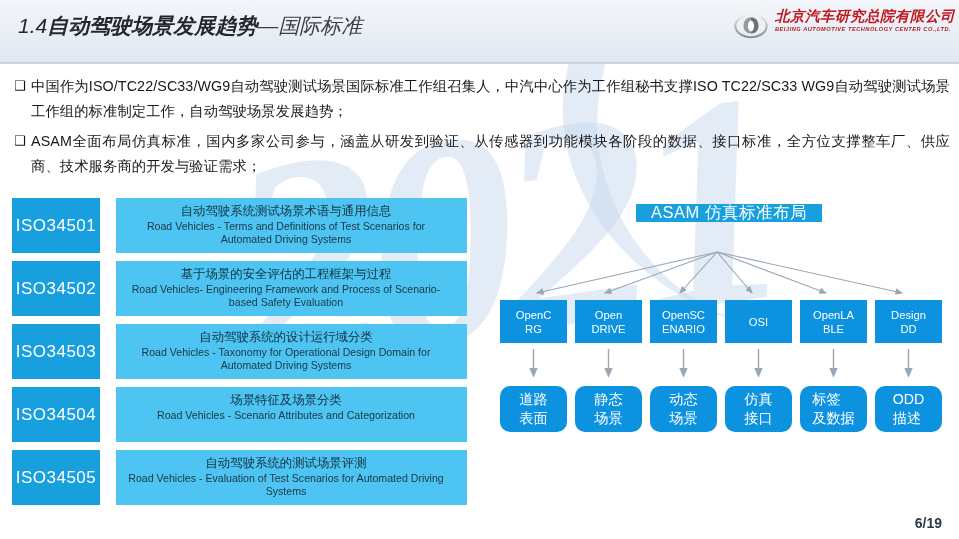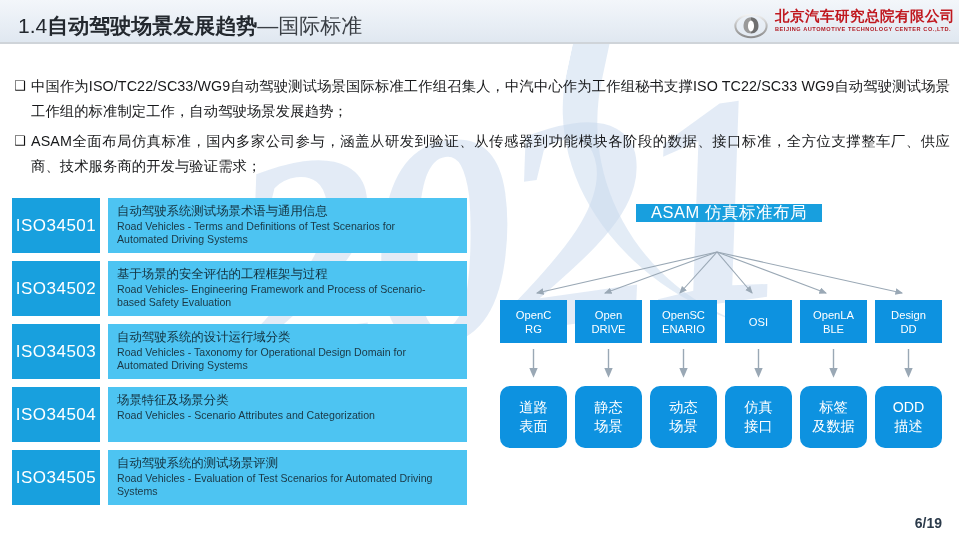--- a/index.html
+++ b/index.html
@@ -29,23 +29,24 @@
     position:absolute;left:380px;top:0px;
     width:330px;height:300px;
     border-left:36px solid #c9daee;
     border-top:0;border-bottom:0;border-right:0;
     border-radius:0 0 0 70%;
     opacity:.5;
     transform:rotate(12deg);
   }
   
   #header{
-    position:absolute;left:0;top:0;width:959px;height:44px;
+    position:absolute;left:0;top:0;width:959px;height:64px;
     background:linear-gradient(180deg,#f3f6fa 0%,#e8eef5 55%,#dfe7f0 100%);
     z-index:2;
+    font-style:italic;
   }
   #header:after{
     content:"";position:absolute;left:0;bottom:0;width:959px;height:2px;
     background:#cfd4d9;
   }
   #page-title{
     position:absolute;left:18px;top:12px;
     font-size:21px;color:#23282e;white-space:nowrap;
   }
   #page-title .t-num{font-weight:400;}
@@ -70,43 +71,43 @@
   }
   
   #iso-table{position:absolute;left:12px;top:198px;width:455px;z-index:3;}
   .iso-row{display:flex;margin-bottom:8px;height:55px;}
   .iso-code{
     width:88px;flex:none;background:#18a0de;color:#ffffff;
     display:flex;flex-direction:row;align-items:center;justify-content:center;
     font-size:17px;line-height:21px;letter-spacing:.5px;
   }
   .iso-desc{
-    flex:1;margin-left:8px;background:#4dc4f2;
-    padding:5px 20px 4px 9px;box-sizing:border-box;
+    flex:1;margin-left:16px;background:#4dc4f2;
+    padding:5px 20px 4px 9px;box-sizing:border-box;text-align:center;
   }
   .iso-cn{font-size:12.4px;color:#13303d;line-height:16px;font-weight:400;}
   .iso-en{font-size:10.6px;color:#1b3744;line-height:13.2px;margin-top:1px;}
   
   #asam{position:absolute;left:490px;top:196px;width:460px;height:300px;z-index:3;}
   #asam-title{
     position:absolute;left:146px;top:8px;width:186px;height:18px;
     background:#189fde;color:#fff;font-size:16.5px;
     display:flex;align-items:center;justify-content:center;letter-spacing:.5px;
   }
   #fan{position:absolute;left:0;top:40px;width:460px;height:70px;}
   .mid-box{
     position:absolute;top:104px;width:67px;height:43px;background:#0d92e0;
     color:#fff;display:flex;align-items:center;justify-content:center;
     text-align:center;font-size:11.2px;line-height:14px;box-sizing:border-box;
   }
   #downs{position:absolute;left:0;top:147px;width:460px;height:43px;}
   .bot-box{
-    position:absolute;top:190px;width:67px;height:62px;background:#0d92e0;
+    position:absolute;top:190px;width:67px;height:46px;background:#0d92e0;
     border-radius:10px;color:#fff;display:flex;align-items:center;justify-content:center;
-    text-align:center;font-size:14.2px;line-height:19px;box-sizing:border-box;
+    font-size:14.2px;line-height:19px;box-sizing:border-box;
   }
   
   #page-number{
     position:absolute;right:17px;bottom:8px;
     font-size:14px;font-weight:700;color:#2b3a4a;z-index:4;
   }
 </style>
 </head>
 <body>
 

